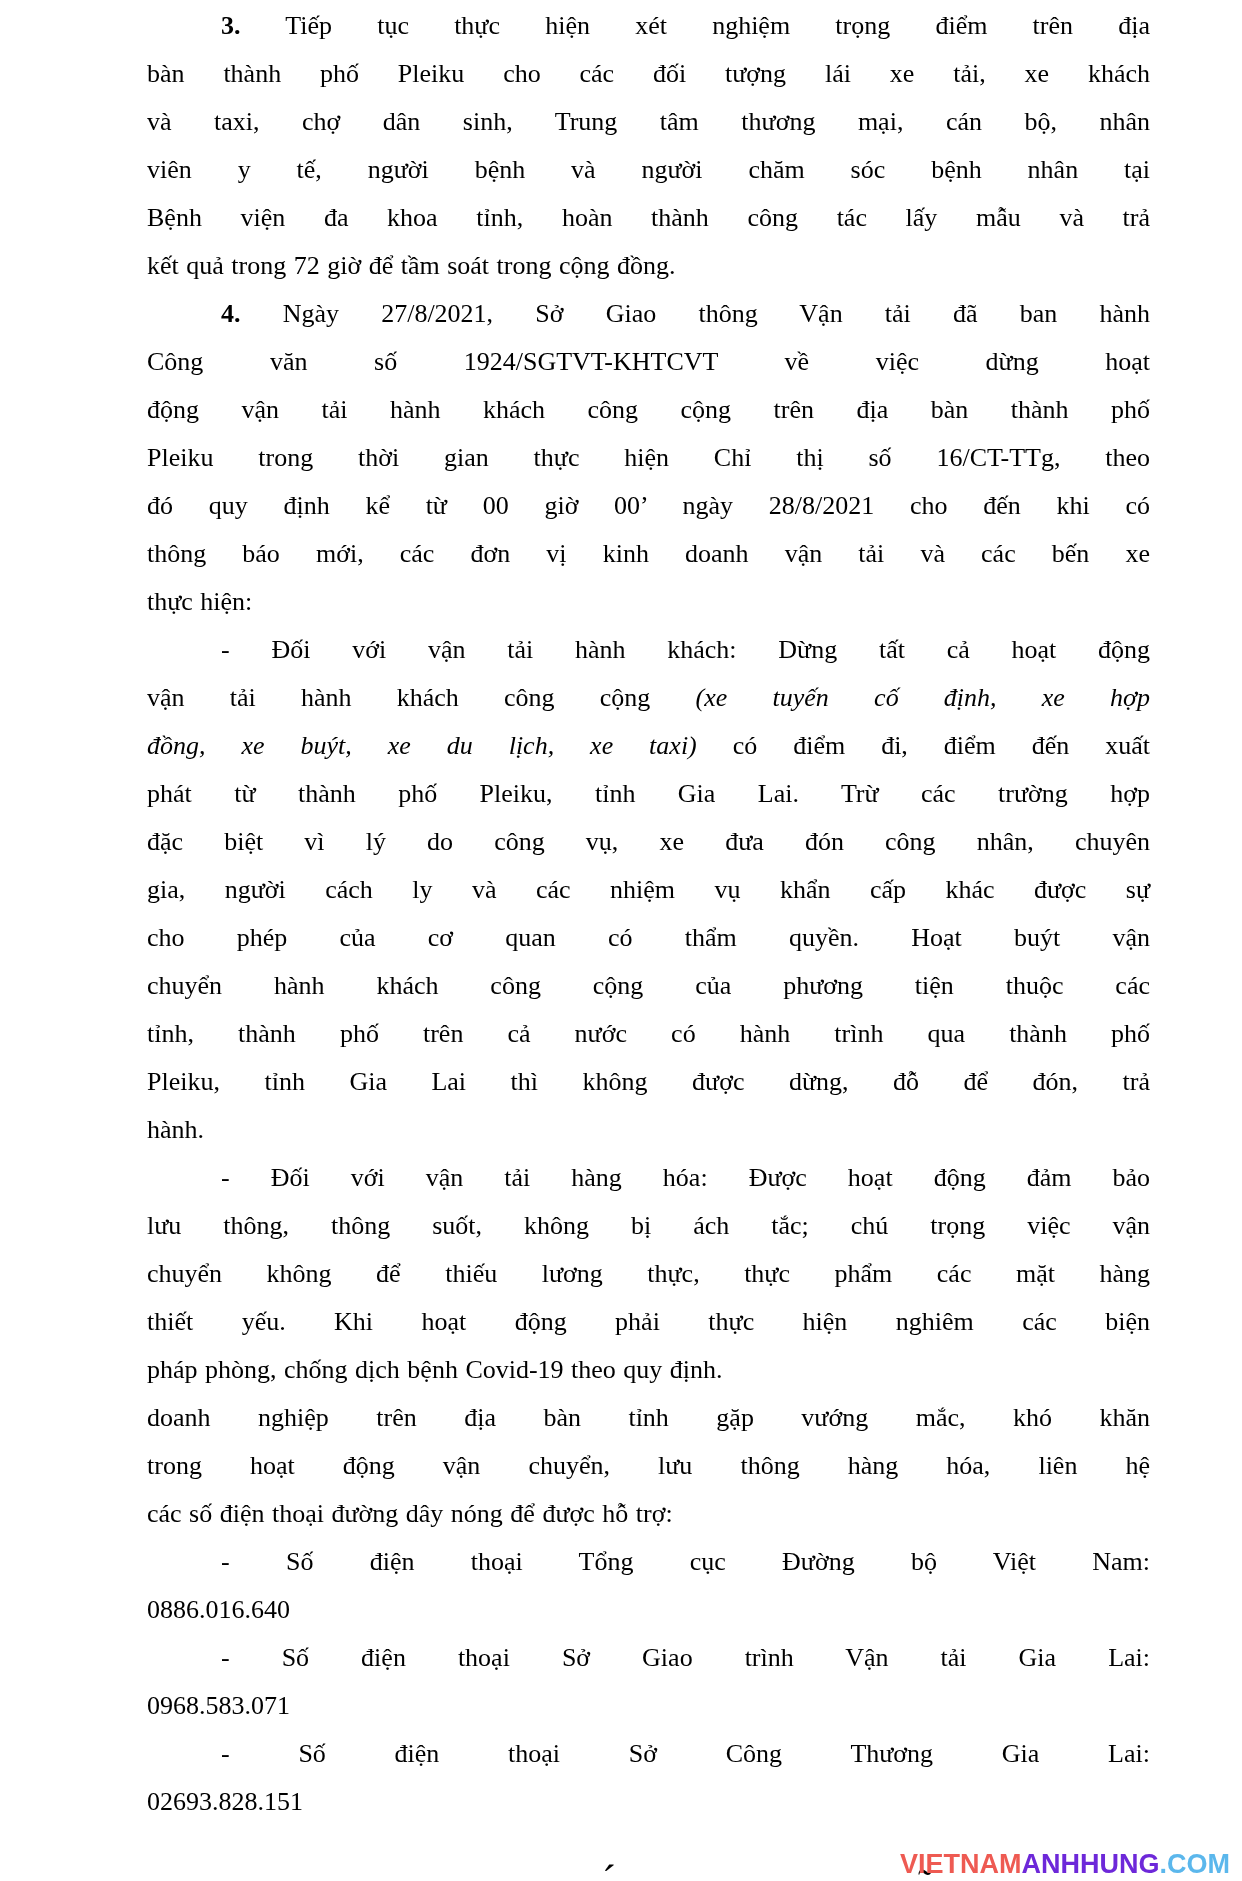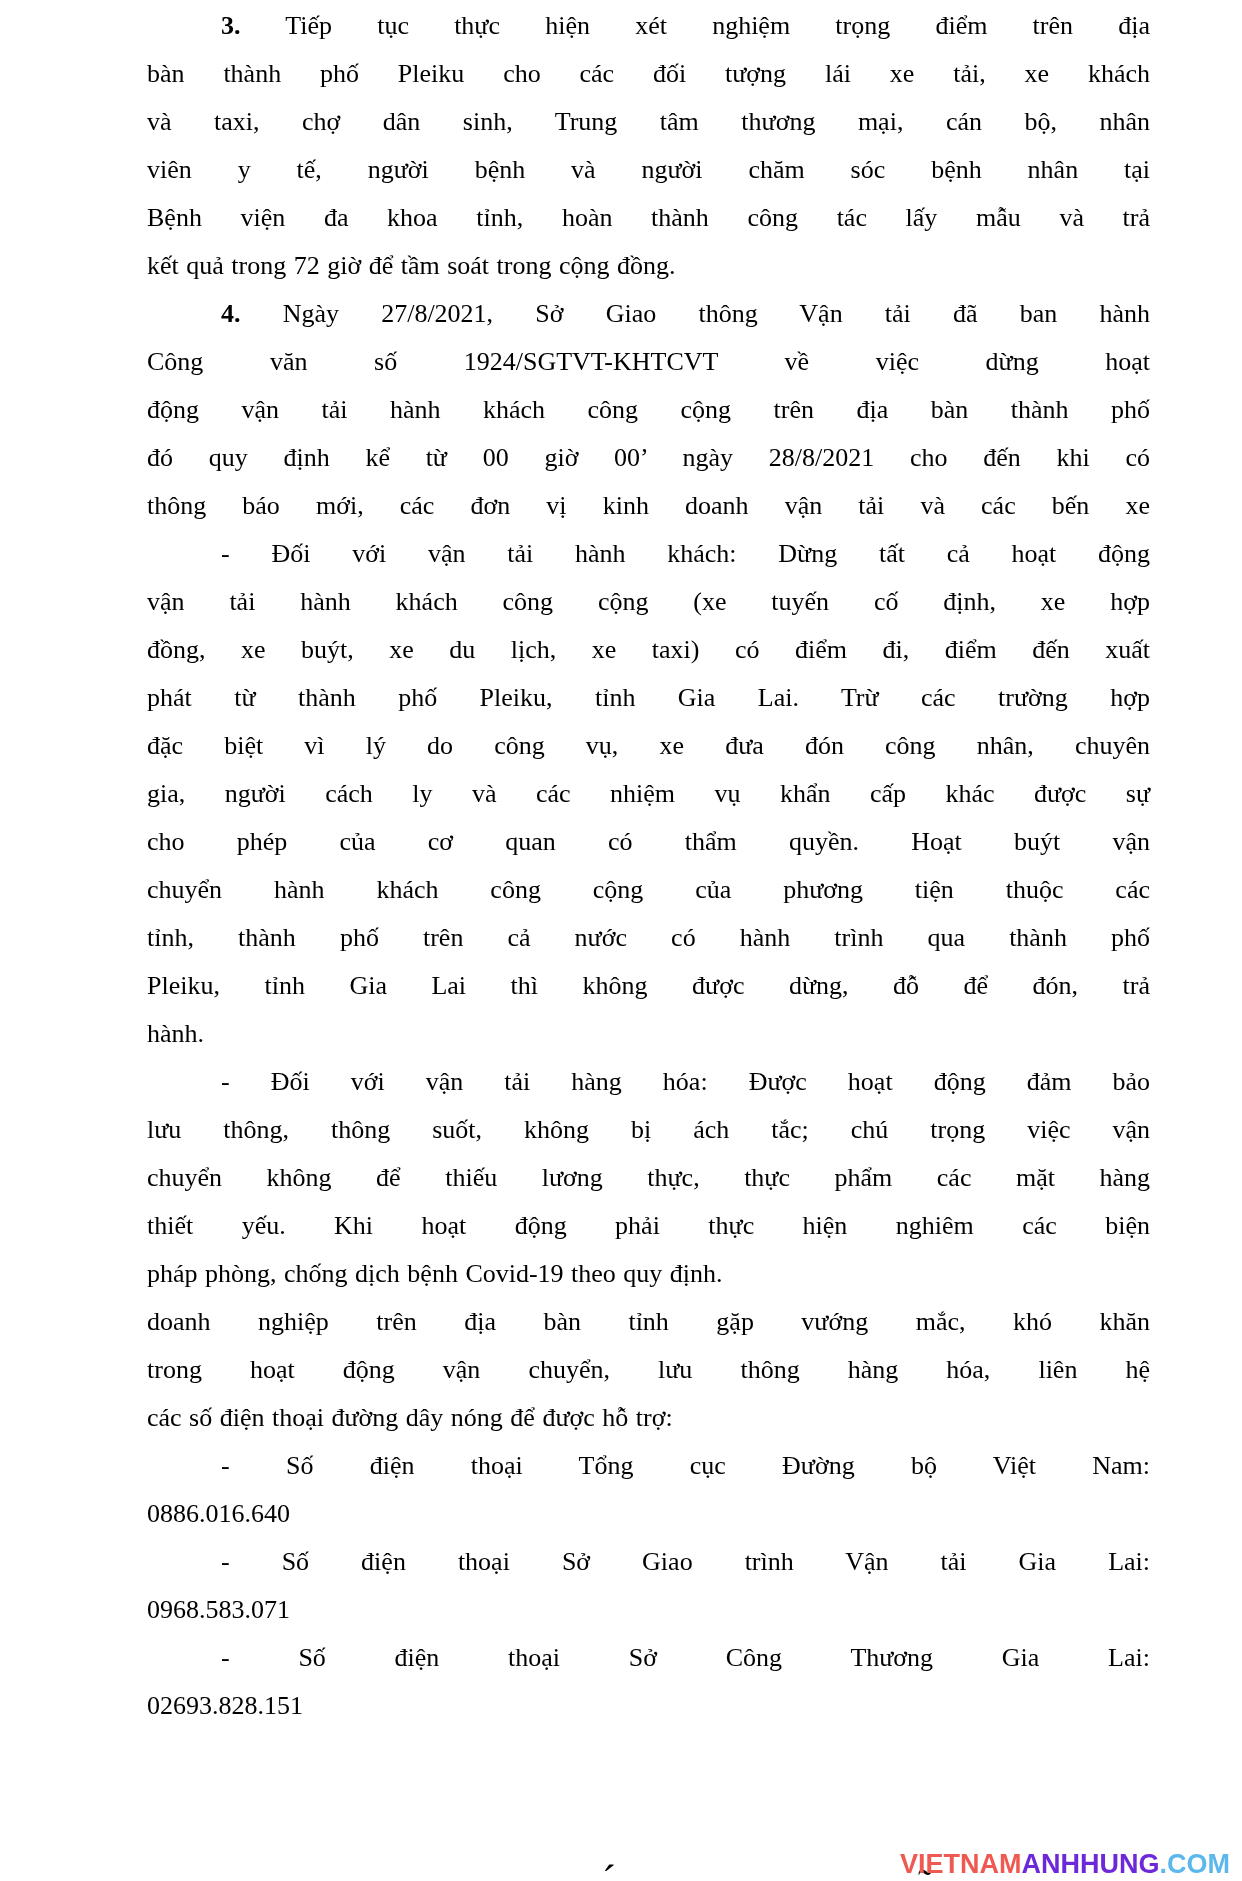--- a/index.html
+++ b/index.html
@@ -29,21 +29,21 @@
     text-align-last:justify;
     -moz-text-align-last:justify;
     text-justify:inter-word;
   }
   .line.left {
     text-align:left;
     text-align-last:left;
   }
   .line.indent { padding-left:74px; }
   .b { font-weight:bold; }
-  .i { }
+  .i { font-style:italic; }
   .pmark {
     position:absolute;
     font-family:"Liberation Serif", serif;
     font-size:42px;
     color:#000;
   }
   .pmark-0 { left:602px; top:1856px; }
   .pmark-1 { left:918px; top:1860px; }
   .watermark {
     position:absolute;
@@ -62,22 +62,24 @@
   <div class="doc">
       <div class="line indent just"><span class="b">3.</span><span> Tiếp tục thực hiện xét nghiệm trọng điểm trên địa</span></div>
       <div class="line just"><span>bàn thành phố Pleiku cho các đối tượng lái xe tải, xe khách</span></div>
       <div class="line just"><span>và taxi, chợ dân sinh, Trung tâm thương mại, cán bộ, nhân</span></div>
       <div class="line just"><span>viên y tế, người bệnh và người chăm sóc bệnh nhân tại</span></div>
       <div class="line just"><span>Bệnh viện đa khoa tỉnh, hoàn thành công tác lấy mẫu và trả</span></div>
       <div class="line left"><span>kết quả trong 72 giờ để tầm soát trong cộng đồng.</span></div>
       <div class="line indent just"><span class="b">4.</span><span> Ngày 27/8/2021, Sở Giao thông Vận tải đã ban hành</span></div>
       <div class="line just"><span>Công văn số 1924/SGTVT-KHTCVT về việc dừng hoạt</span></div>
       <div class="line just"><span>động vận tải hành khách công cộng trên địa bàn thành phố</span></div>
+      <div class="line just"><span>Pleiku trong thời gian thực hiện Chỉ thị số 16/CT-TTg, theo</span></div>
       <div class="line just"><span>đó quy định kể từ 00 giờ 00’ ngày 28/8/2021 cho đến khi có</span></div>
       <div class="line just"><span>thông báo mới, các đơn vị kinh doanh vận tải và các bến xe</span></div>
+      <div class="line left"><span>thực hiện:</span></div>
       <div class="line indent just"><span>- Đối với vận tải hành khách: Dừng tất cả hoạt động</span></div>
       <div class="line just"><span>vận tải hành khách công cộng </span><span class="i">(xe tuyến cố định, xe hợp</span></div>
       <div class="line just"><span class="i">đồng, xe buýt, xe du lịch, xe taxi)</span><span> có điểm đi, điểm đến xuất</span></div>
       <div class="line just"><span>phát từ thành phố Pleiku, tỉnh Gia Lai. Trừ các trường hợp</span></div>
       <div class="line just"><span>đặc biệt vì lý do công vụ, xe đưa đón công nhân, chuyên</span></div>
       <div class="line just"><span>gia, người cách ly và các nhiệm vụ khẩn cấp khác được sự</span></div>
       <div class="line just"><span>cho phép của cơ quan có thẩm quyền. Hoạt buýt vận</span></div>
       <div class="line just"><span>chuyển hành khách công cộng của phương tiện thuộc các</span></div>
       <div class="line just"><span>tỉnh, thành phố trên cả nước có hành trình qua thành phố</span></div>
       <div class="line just"><span>Pleiku, tỉnh Gia Lai thì không được dừng, đỗ để đón, trả</span></div>

